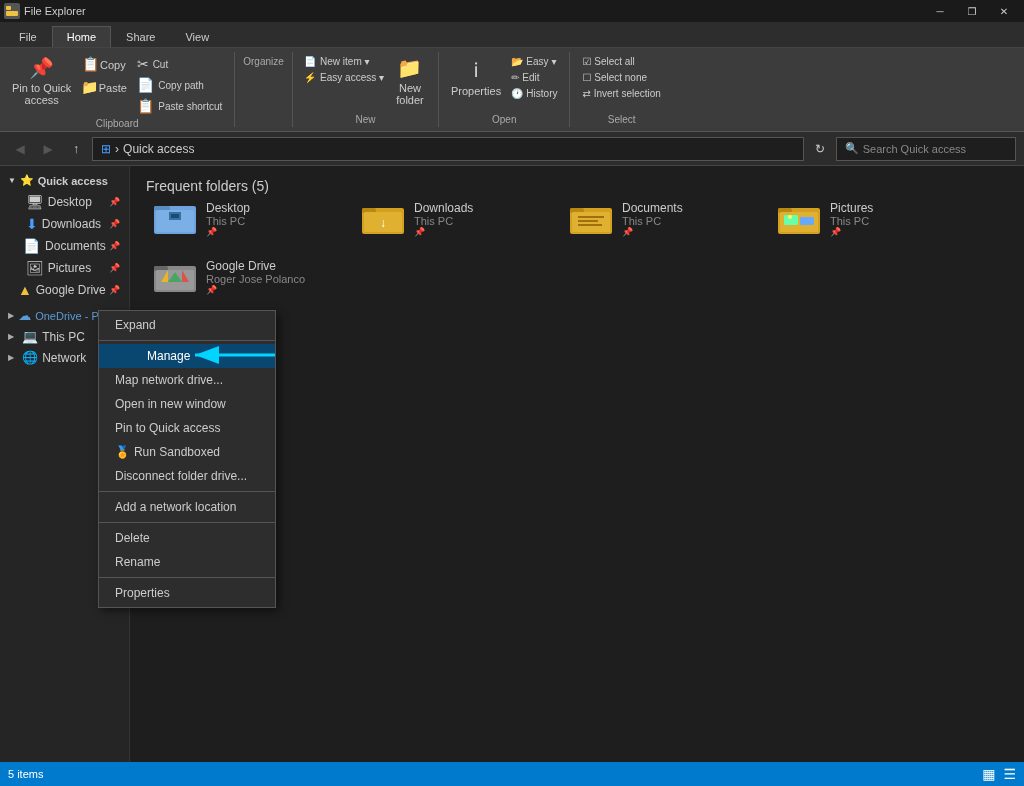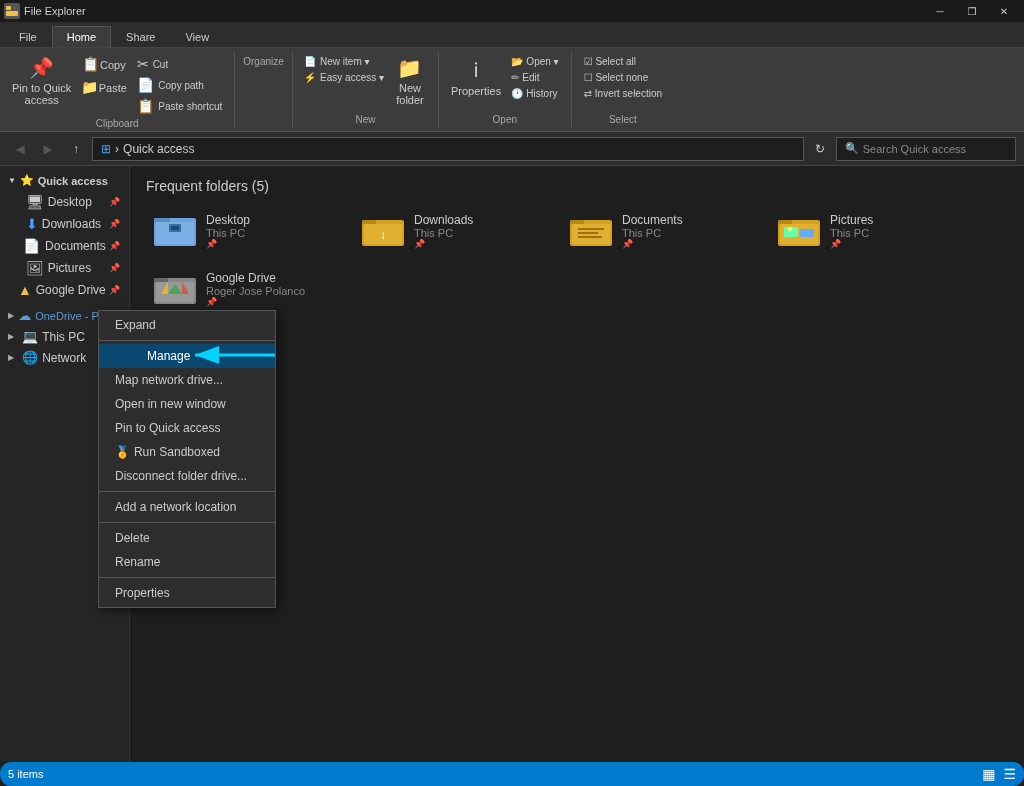--- a/index.html
+++ b/index.html
@@ -174,21 +174,20 @@
     
     .content-pane {
       flex: 1;
       background: #1e1e1e;
       padding: 12px 16px;
       overflow-y: auto;
     }
     .section-title {
       font-size: 14px;
       color: #ccc;
-      margin-bottom: 12px;
     }
     .folders-grid {
       display: flex;
       flex-wrap: wrap;
       gap: 8px;
       margin-bottom: 20px;
     }
     .folder-item {
       display: flex;
       align-items: center;
@@ -232,21 +231,20 @@
     
     .status-bar {
       height: 24px;
       background: #007acc;
       display: flex;
       align-items: center;
       justify-content: space-between;
       padding: 0 8px;
       font-size: 11px;
       color: #fff;
-      border-radius: 11px;
     }
     .status-right { display: flex; gap: 8px; align-items: center; }
     .view-btn { font-size: 14px; cursor: pointer; }
 
     .onedrive-item { color: #5b9bd5; }
     .thispc-item { color: #ccc; }
     .network-item { color: #ccc; }
   </style>
 </head>
 <body>
@@ -328,21 +326,21 @@
     <div class="ribbon-group-label">New</div>
   </div>
 
   <div class="ribbon-group">
     <div class="ribbon-group-buttons">
       <div class="ribbon-btn">
         <span class="btn-icon">ℹ</span>
         <span class="btn-label">Properties</span>
       </div>
       <div class="ribbon-col">
-        <div class="ribbon-btn-small">📂 Open ▾</div>
+        <div class="ribbon-btn-small">📂 Easy ▾</div>
         <div class="ribbon-btn-small">✏ Edit</div>
         <div class="ribbon-btn-small">🕐 History</div>
       </div>
     </div>
     <div class="ribbon-group-label">Open</div>
   </div>
 
   <div class="ribbon-group">
     <div class="ribbon-group-buttons">
       <div class="ribbon-col">

